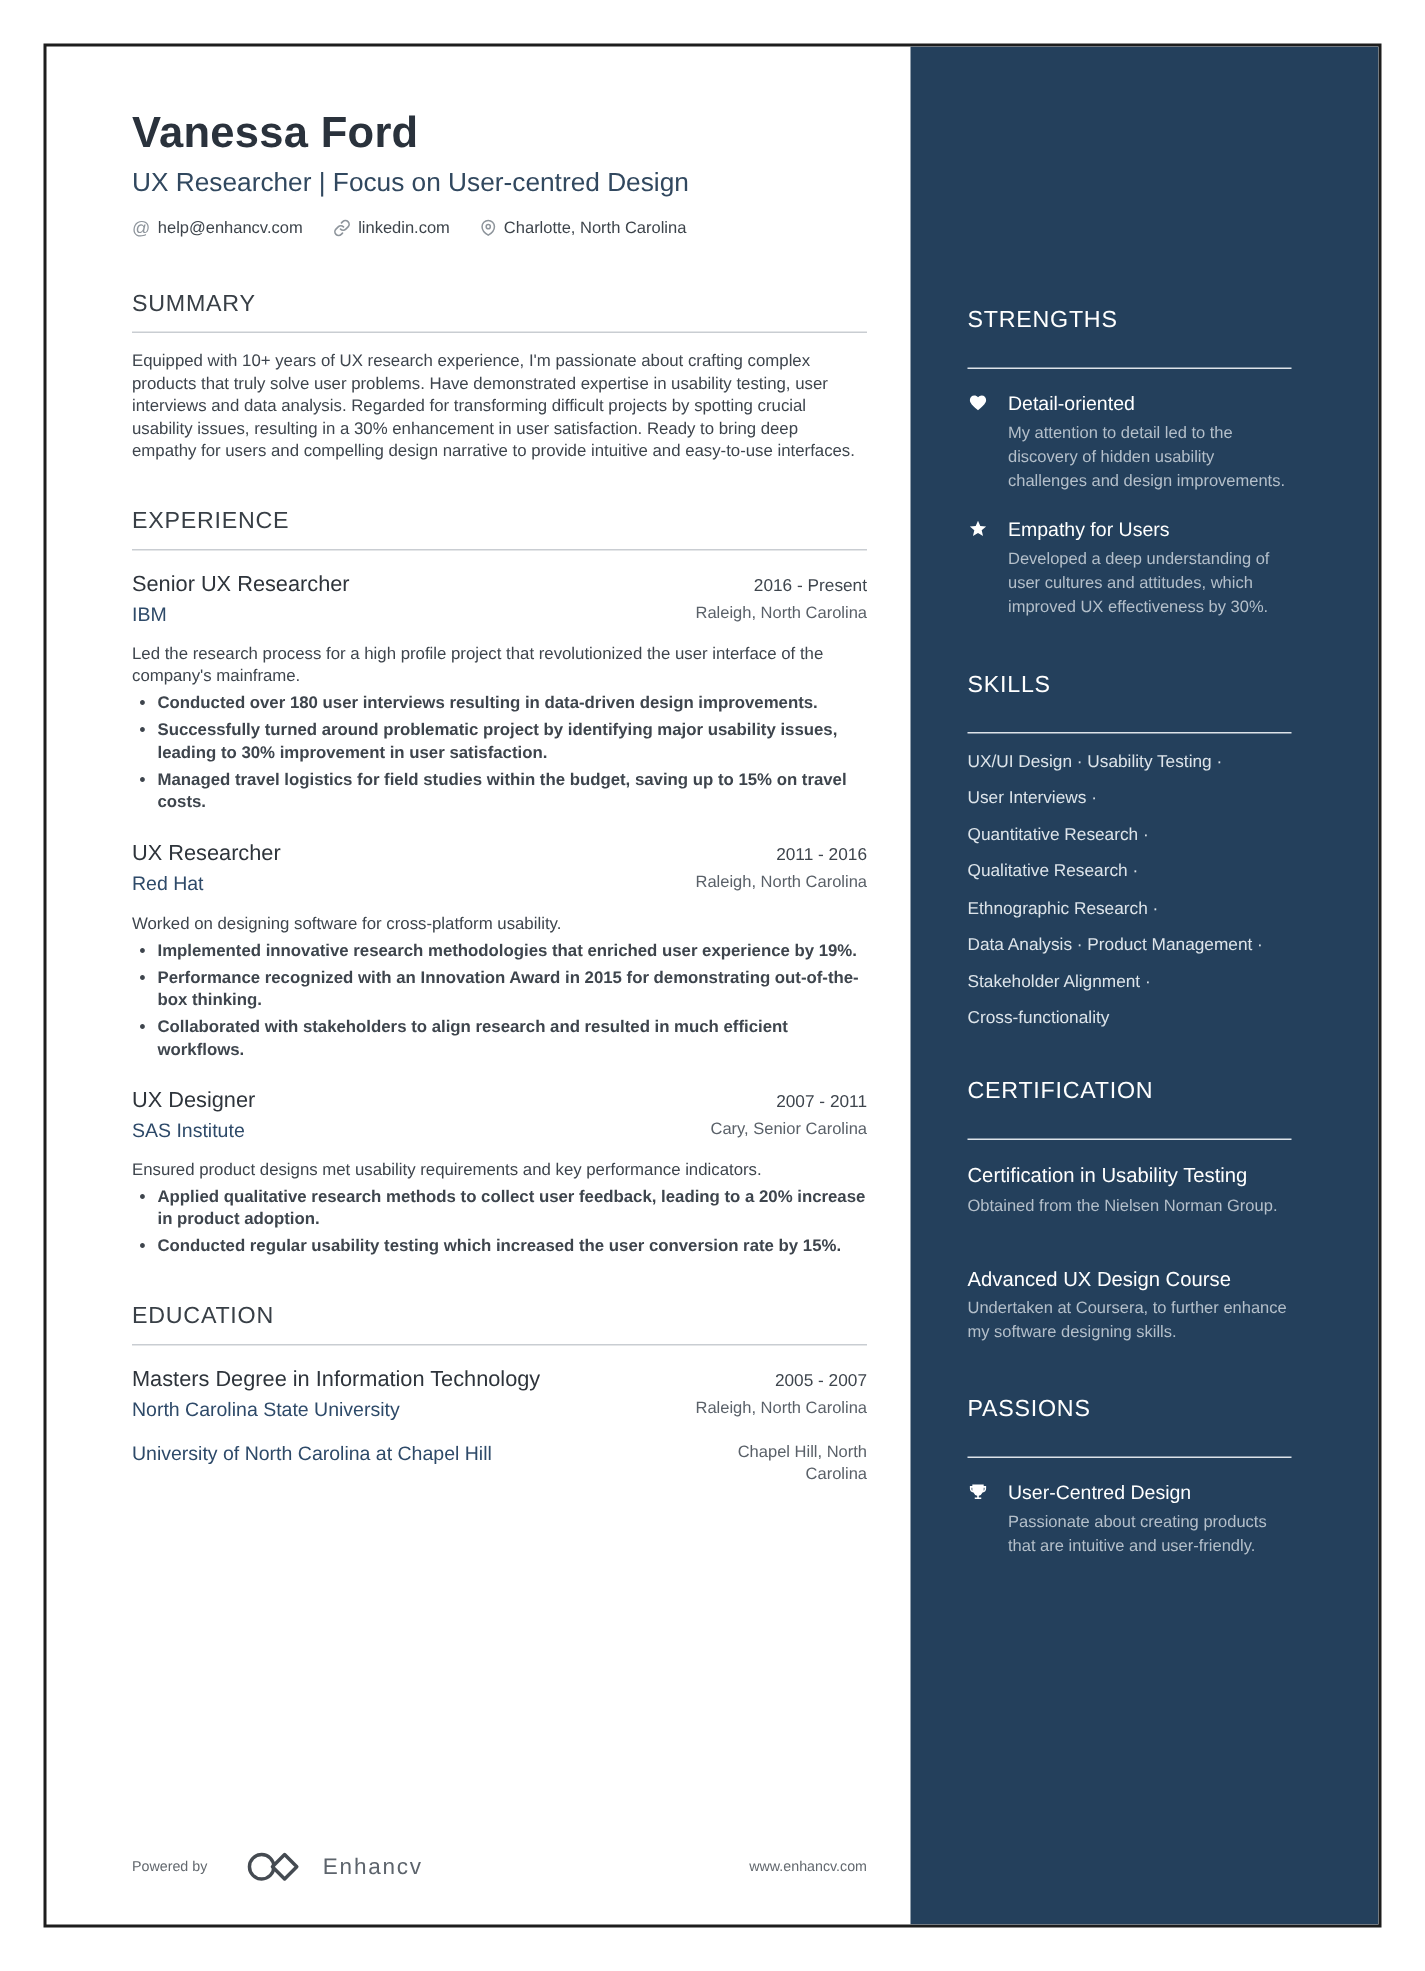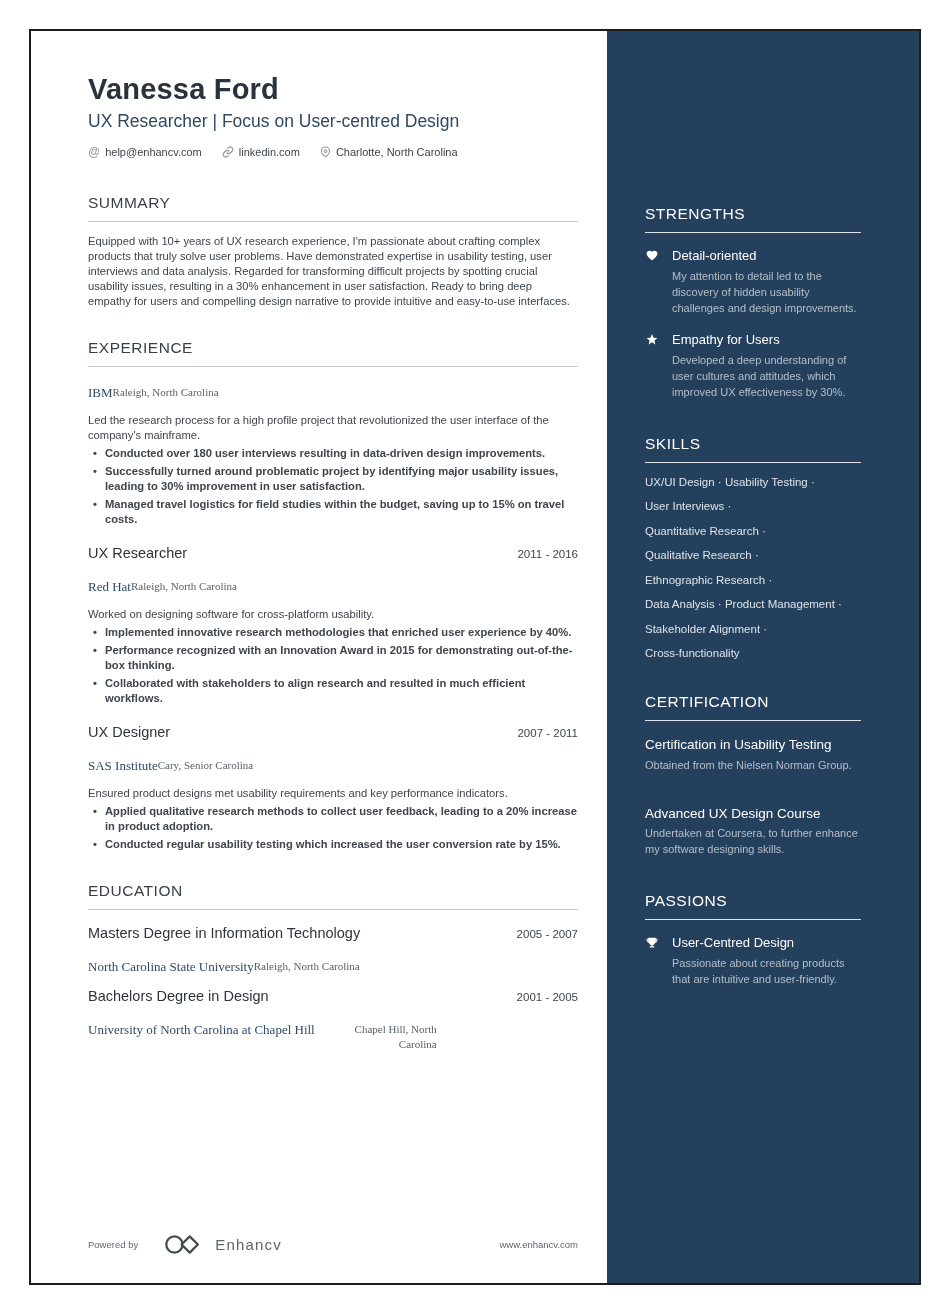--- a/index.html
+++ b/index.html
@@ -21,21 +21,21 @@
   .sec-h { font-size:15.5px; font-weight:400; color:#383f46; letter-spacing:.5px;
            border-bottom:1px solid #c9cdd2; padding-bottom:9px; }
   .body-txt { font-size:11.2px; line-height:1.34; color:#3e454d; }
   .sec .body-txt { margin-top:12px; }
 
   .job { margin-top:15px; }
   .job + .job { margin-top:18px; }
   .row1 { display:flex; justify-content:space-between; align-items:baseline; }
   .jtitle { font-size:14.5px; color:#2e343b; }
   .jdate { font-size:11.5px; color:#3e454d; white-space:nowrap; }
-  .row2 { display:flex; justify-content:flex-start; align-items:flex-start; margin-top:18px;font-family:Liberation Serif, serif; }
+  .row2 { display:flex; justify-content:space-between; align-items:flex-start; margin-top:4px; }
   .company { font-size:13px; color:#2e4a69; }
   .loc { font-size:11px; color:#5a6169; text-align:right; max-width:122px; line-height:1.4; }
   .jdesc { margin-top:9px; }
   ul.bullets { list-style:none; margin-top:2px;font-weight:bold; }
   ul.bullets li { position:relative; padding-left:17px; font-size:11.2px; line-height:1.34; color:#3e454d; margin-top:3px; }
   ul.bullets li::before { content:"•"; position:absolute; left:5px; color:#3e454d; }
 
   .edu { margin-top:15px; }
   .edu + .edu { margin-top:13px; }
 
@@ -43,21 +43,21 @@
   .powered { font-size:9.5px; color:#62686e; }
   .brandmark { margin-left:24px; display:inline-flex; }
   .brand-text { font-size:15px; color:#5d646c; letter-spacing:1.2px; margin-left:9px; }
   .url { margin-left:auto; font-size:9.5px; color:#62686e; }
 
   
   .sidebar { width:312px; background:#24405c; padding:174px 58px 40px 38px; color:#ffffff; overflow:hidden; }
   .sb-sec { margin-top:34px; }
   .sb-sec.first { margin-top:0; }
   .sb-h { font-size:15.5px; font-weight:400; letter-spacing:.5px; color:#ffffff;
-          border-bottom:1px solid #dde3e9; padding-bottom:9px; }
+          border-bottom:1px solid #dde3e9; padding-bottom:22px; }
   .sb-item { margin-top:15px; position:relative; padding-left:27px; }
   .s-icon { position:absolute; left:0; top:1px; display:inline-flex; }
   .s-title { font-size:13px; color:#ffffff; line-height:1.25; }
   .s-desc { margin-top:5px; font-size:11px; line-height:1.45; color:#b4bfca; }
   .skill-line { font-size:11.5px; color:#dde4ea; margin-top:12.5px; }
   .c-title { font-size:13.5px; color:#ffffff; line-height:1.3; }
   .c-desc { margin-top:4px; font-size:11px; line-height:1.45; color:#b4bfca; }
   .cert-item { margin-top:15px; }
   .cert-item + .cert-item { margin-top:31px; }
 </style>
@@ -100,20 +100,24 @@
 
       <section class="sec first">
         <h2 class="sec-h">SUMMARY</h2>
         <p class="body-txt">Equipped with 10+ years of UX research experience, I'm passionate about crafting complex products that truly solve user problems. Have demonstrated expertise in usability testing, user interviews and data analysis. Regarded for transforming difficult projects by spotting crucial usability issues, resulting in a 30% enhancement in user satisfaction. Ready to bring deep empathy for users and compelling design narrative to provide intuitive and easy-to-use interfaces.</p>
       </section>
 
       <section class="sec">
         <h2 class="sec-h">EXPERIENCE</h2>
 
         <div class="job">
+          <div class="row1">
+            <span class="jtitle">Senior UX Researcher</span>
+            <span class="jdate">2016 - Present</span>
+          </div>
           <div class="row2">
             <span class="company">IBM</span>
             <span class="loc">Raleigh, North Carolina</span>
           </div>
           <p class="body-txt jdesc">Led the research process for a high profile project that revolutionized the user interface of the company's mainframe.</p>
           <ul class="bullets">
             <li>Conducted over 180 user interviews resulting in data-driven design improvements.</li>
             <li>Successfully turned around problematic project by identifying major usability issues, leading to 30% improvement in user satisfaction.</li>
             <li>Managed travel logistics for field studies within the budget, saving up to 15% on travel costs.</li>
           </ul>
@@ -123,21 +127,21 @@
           <div class="row1">
             <span class="jtitle">UX Researcher</span>
             <span class="jdate">2011 - 2016</span>
           </div>
           <div class="row2">
             <span class="company">Red Hat</span>
             <span class="loc">Raleigh, North Carolina</span>
           </div>
           <p class="body-txt jdesc">Worked on designing software for cross-platform usability.</p>
           <ul class="bullets">
-            <li>Implemented innovative research methodologies that enriched user experience by 40%.</li>
+            <li>Implemented innovative research methodologies that enriched user experience by 19%.</li>
             <li>Performance recognized with an Innovation Award in 2015 for demonstrating out-of-the-box thinking.</li>
             <li>Collaborated with stakeholders to align research and resulted in much efficient workflows.</li>
           </ul>
         </div>
 
         <div class="job">
           <div class="row1">
             <span class="jtitle">UX Designer</span>
             <span class="jdate">2007 - 2011</span>
           </div>
@@ -161,24 +165,20 @@
             <span class="jtitle">Masters Degree in Information Technology</span>
             <span class="jdate">2005 - 2007</span>
           </div>
           <div class="row2">
             <span class="company">North Carolina State University</span>
             <span class="loc">Raleigh, North Carolina</span>
           </div>
         </div>
 
         <div class="edu">
-          <div class="row1">
-            <span class="jtitle">Bachelors Degree in Design</span>
-            <span class="jdate">2001 - 2005</span>
-          </div>
           <div class="row2">
             <span class="company">University of North Carolina at Chapel Hill</span>
             <span class="loc">Chapel Hill, North Carolina</span>
           </div>
         </div>
       </section>
 
       <footer>
         <span class="powered">Powered by</span>
         <span class="brandmark">

